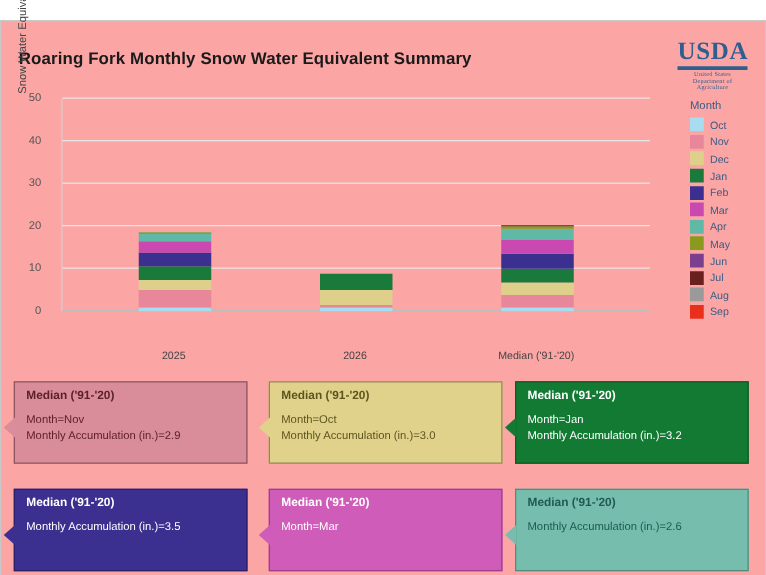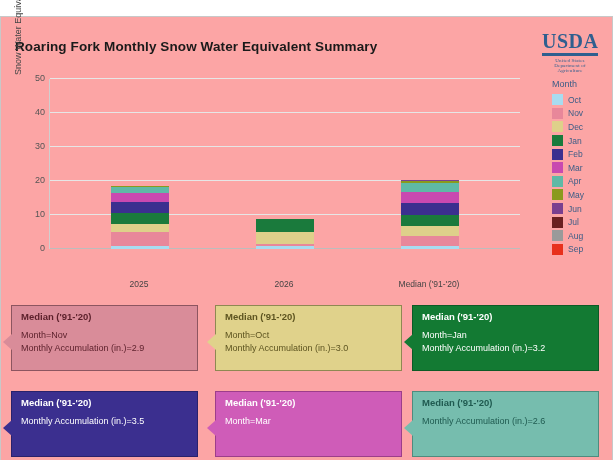--- a/index.html
+++ b/index.html
@@ -103,21 +103,21 @@
     width: 470px;
     height: 1px;
     background: #e6e6e6;
   }
   .gridline.zero {
     background: #bdbdbd;
   }
   .ytick {
     position: absolute;
     right: 100%;
-    margin-right: 5px;
+    margin-right: 17px;
     transform: translateY(-50%);
     font-size: 9px;
     color: #555;
     white-space: nowrap;
   }
   .bar-col {
     position: absolute;
     bottom: 0;
     width: 58px;
   }

